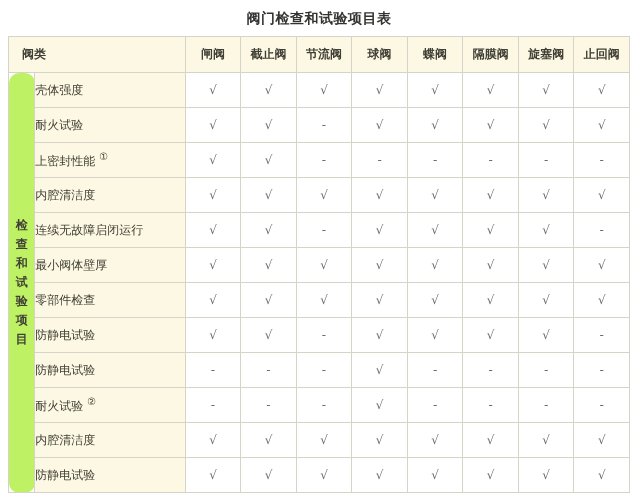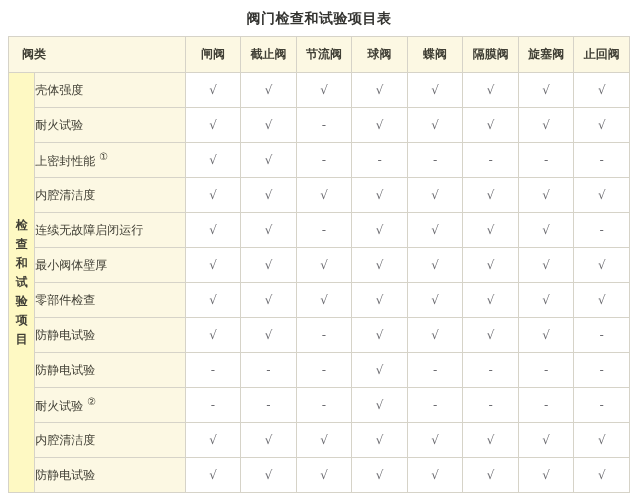--- a/index.html
+++ b/index.html
@@ -46,22 +46,23 @@
     background: #fcf8e3;
     height: 35px;
     font-weight: bold;
     color: #403f35;
   }
   thead th.corner {
     text-align: left;
     padding-left: 13px;
   }
   th.vert {
-    background: #fef9c3;
+    background: #bef264;
     vertical-align: middle;
+    border-radius: 10px;
   }
   .vtext {
     width: 14px;
     margin: 0 auto;
     line-height: 19px;
     font-weight: bold;
     text-align: center;
     word-break: break-all;
     color: #403f35;
   }

